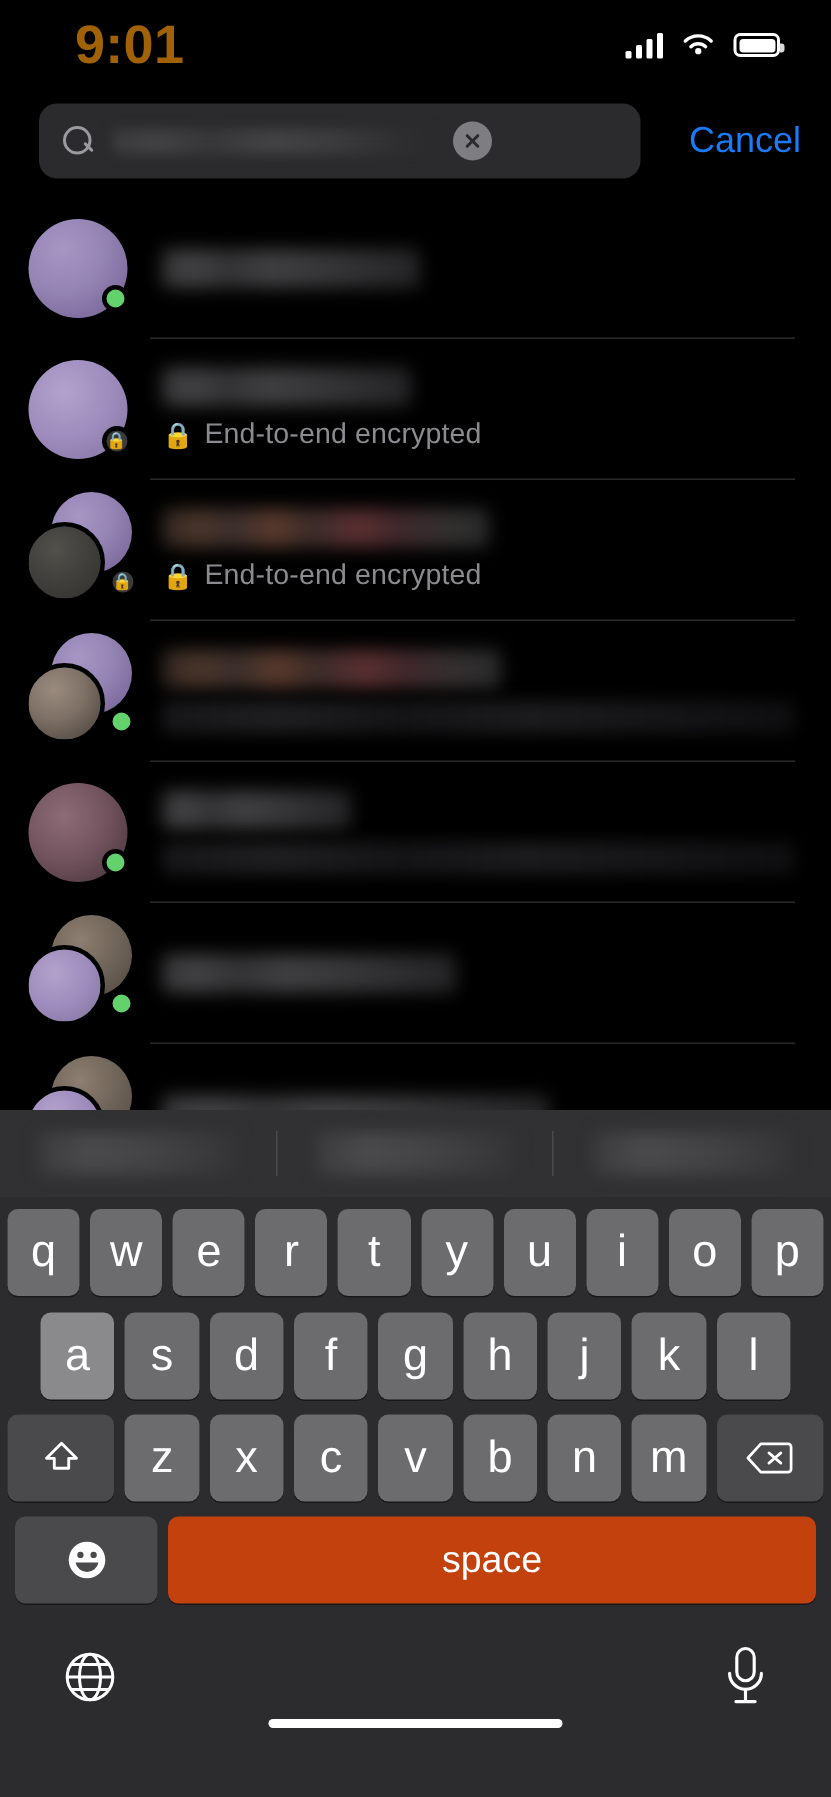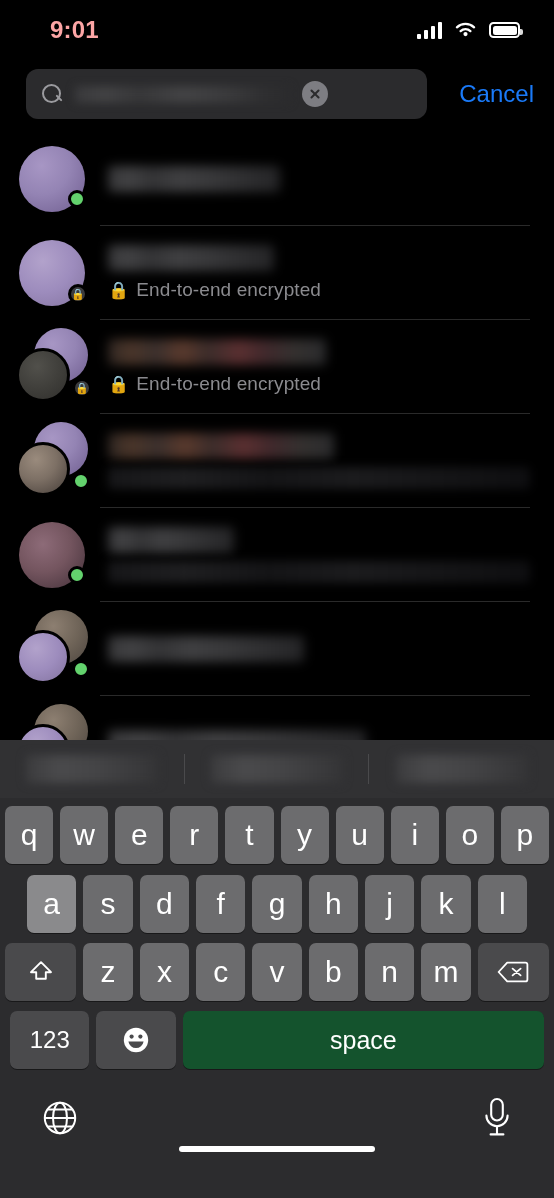--- a/index.html
+++ b/index.html
@@ -9,21 +9,21 @@
     font-family:"Liberation Sans", sans-serif;
     color:#fff; -webkit-font-smoothing:antialiased;
   }
 
   
   .statusbar{
     position:absolute; top:0; left:0; width:554px; height:60px;
     display:flex; align-items:center; justify-content:space-between;
     padding:0 34px 0 50px;
   }
-  .clock{ font-size:24px; font-weight:600; letter-spacing:.2px; color:#fca5a5;text-align:center; }
+  .clock{ font-size:36px; font-weight:600; letter-spacing:.2px; color:#a16207;text-align:center; }
   .status-right{ display:flex; align-items:center; gap:11px; }
   .bars{ display:flex; align-items:flex-end; gap:2.5px; height:17px; }
   .bars i{ display:block; width:4.5px; background:#fff; border-radius:1px; }
   .bars i:nth-child(1){ height:5px;  }
   .bars i:nth-child(2){ height:9px;  }
   .bars i:nth-child(3){ height:13px; }
   .bars i:nth-child(4){ height:17px; background:#fff; }
   .battery{ width:31px; height:16px; border:2px solid #fff; border-radius:4.5px; position:relative; }
   .battery::after{ content:""; position:absolute; right:-4.5px; top:4.5px; width:2.5px; height:6px;
                    background:#fff; border-radius:0 2px 2px 0; opacity:.85; }
@@ -141,21 +141,21 @@
     background:#6c6c6e; border-radius:7px;
     display:flex; align-items:center; justify-content:center;
     color:#fff; font-size:30px; font-weight:400;
     box-shadow:0 1px 0 rgba(0,0,0,.45);
     height:58px; flex:1; min-width:0;
   }
   .key.lit{ background:#8a8a8c; }
   .krow.r2 { padding-left:27px; padding-right:27px; }
   .key.fn{ background:#4a4a4c; }
   .key.wide{ flex:1.45; }
-  .key.space{ flex:5.0; background:#14532d; font-size:25px; }
+  .key.space{ flex:5.0; background:#c2410c; font-size:25px; }
   .key.search{ background:#3478f6; flex:2.25; font-size:25px; }
   .key.num{ flex:1.1; font-size:24px; }
   .key.emoji{ flex:1.1; font-size:26px; }
 
   .shift{ width:26px; height:26px; position:relative; }
   .shift svg{ display:block; }
   .bksp svg{ display:block; }
 
   .bottombar{
     height:96px; position:relative; display:flex; align-items:center;
@@ -356,21 +356,20 @@
       <span>
         <svg width="32" height="24" viewBox="0 0 32 24">
           <path d="M10.2 2.6h18.2c1.1 0 2 .9 2 2v14.8c0 1.1-.9 2-2 2H10.2L1.6 12l8.6-9.4z" fill="none" stroke="#fff" stroke-width="1.8" stroke-linejoin="round"></path>
           <path d="M15.6 8.6l8 6.8M23.6 8.6l-8 6.8" stroke="#fff" stroke-width="1.8" stroke-linecap="round"></path>
         </svg>
       </span>
     </div>
   </div>
 
   <div class="krow r4">
-    <div class="key fn num">123</div>
     <div class="key fn emoji">
       <svg width="30" height="30" viewBox="0 0 30 30">
         <circle cx="15" cy="15" r="12.2" fill="#fff"></circle>
         <circle cx="10.6" cy="11.6" r="2.1" fill="#4a4a4c"></circle>
         <circle cx="19.4" cy="11.6" r="2.1" fill="#4a4a4c"></circle>
         <path d="M7.4 16.6h15.2a7.7 7.7 0 0 1-15.2 0z" fill="#4a4a4c"></path>
       </svg>
     </div>
     <div class="key space">space</div>
   </div>

